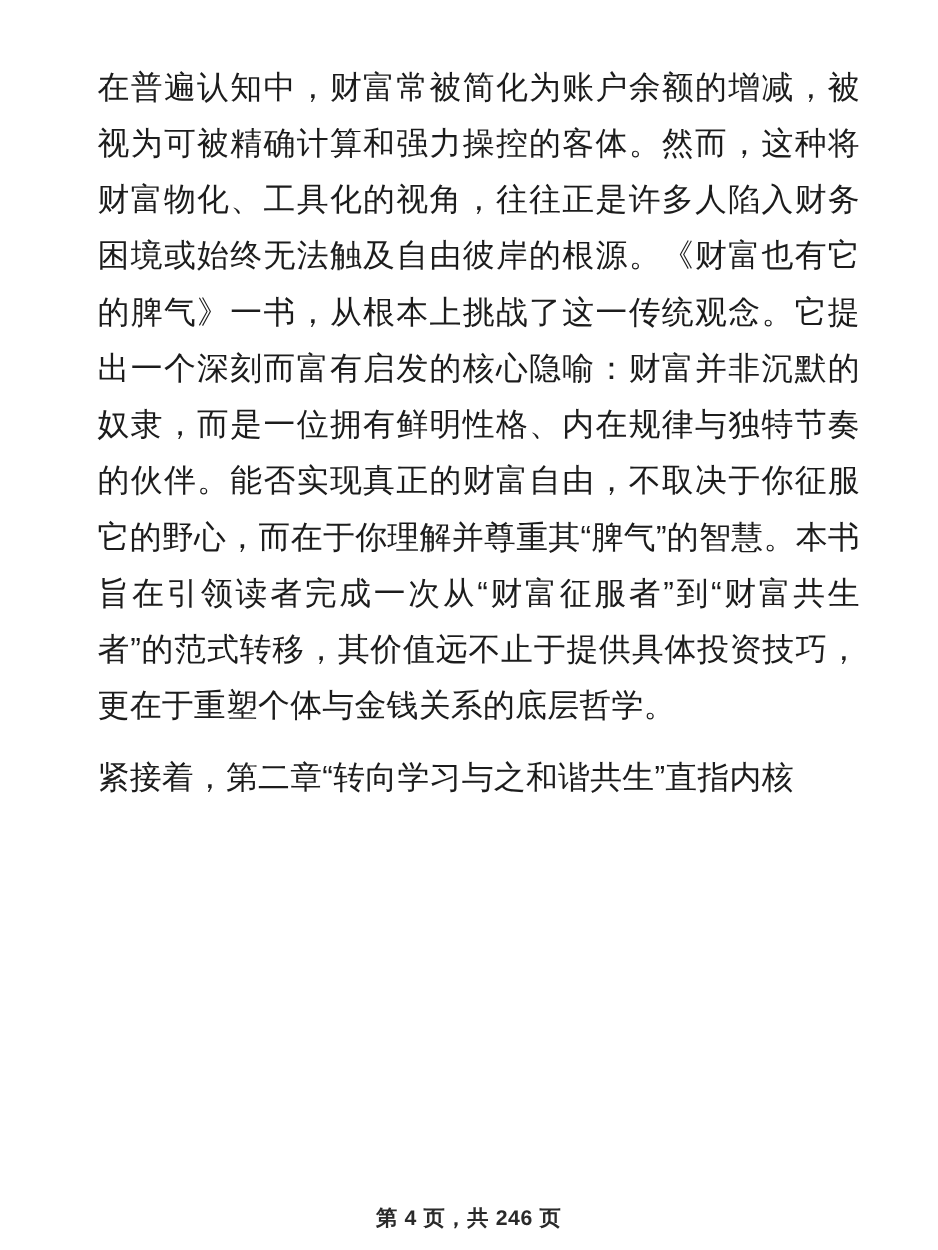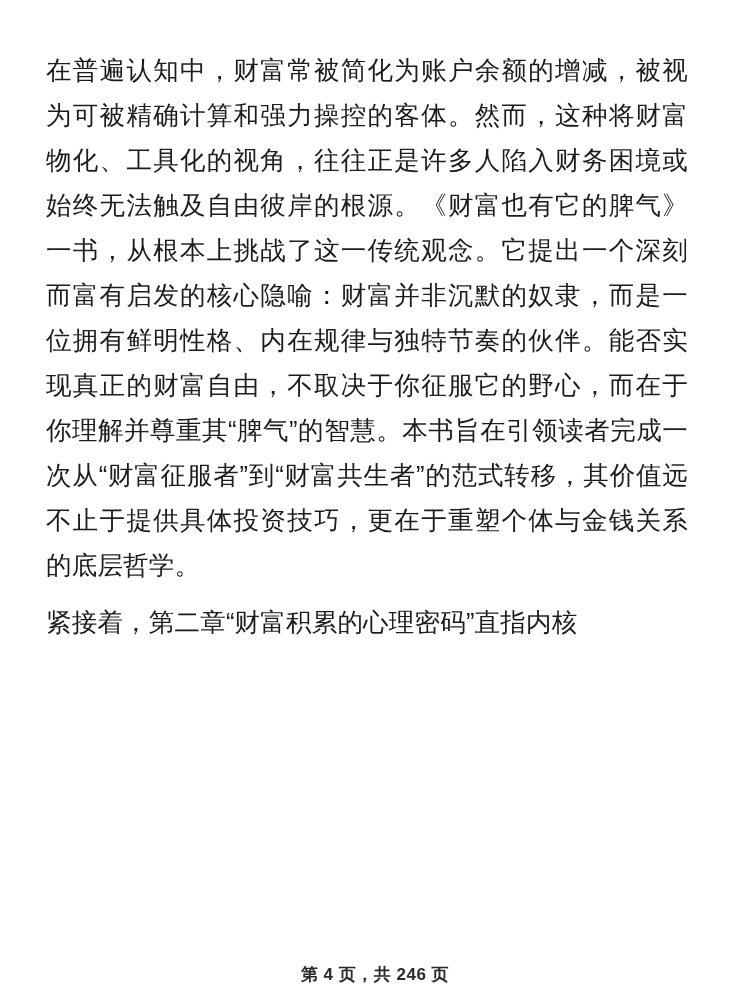--- a/index.html
+++ b/index.html
@@ -12,21 +12,21 @@
     background: #ffffff;
     font-family: "Liberation Sans", sans-serif;
     color: #1d1d1d;
     overflow: hidden;
   }
   .page {
     position: relative;
     width: 750px;
     height: 1000px;
     box-sizing: border-box;
-    padding: 48px 62px 0 46px;
+    padding: 48px 62px 0 78px;
     background: #ffffff;
   }
   .content {
     display: block;
   }
   .para {
     font-size: 25.5px;
     line-height: 45px;
     text-align: justify;
     text-justify: inter-ideograph;
@@ -49,16 +49,16 @@
     letter-spacing: 0.5px;
     font-weight: 600;
   }
 </style>
 </head>
 <body>
 
 <div class="page">
   <div class="content">
     <p class="para">在普遍认知中，财富常被简化为账户余额的增减，被视为可被精确计算和强力操控的客体。然而，这种将财富物化、工具化的视角，往往正是许多人陷入财务困境或始终无法触及自由彼岸的根源。《财富也有它的脾气》一书，从根本上挑战了这一传统观念。它提出一个深刻而富有启发的核心隐喻：财富并非沉默的奴隶，而是一位拥有鲜明性格、内在规律与独特节奏的伙伴。能否实现真正的财富自由，不取决于你征服它的野心，而在于你理解并尊重其“脾气”的智慧。本书旨在引领读者完成一次从“财富征服者”到“财富共生者”的范式转移，其价值远不止于提供具体投资技巧，更在于重塑个体与金钱关系的底层哲学。</p>
-    <p class="para">紧接着，第二章“财富积累的心理密码”直指内核</p>
+    <p class="para">紧接着，第二章“转向学习与之和谐共生”直指内核</p>
   </div>
   <div class="footer">第 4 页，共 246 页</div>
 </div>
 
 </body></html>

